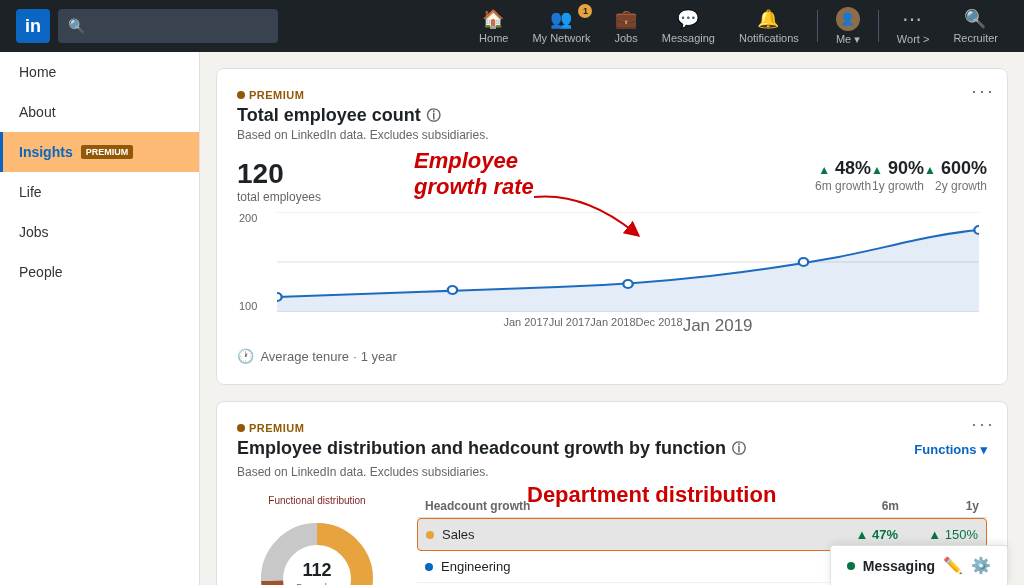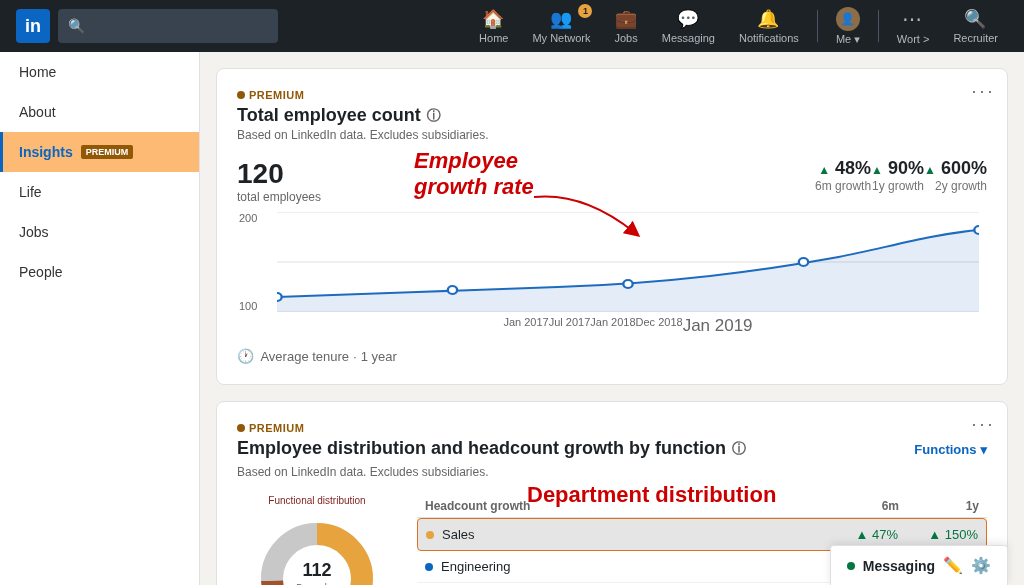--- a/index.html
+++ b/index.html
@@ -315,21 +315,21 @@
       align-items: center;
       gap: 8px;
       color: #1d2226;
     }
     .dot {
       width: 8px;
       height: 8px;
       border-radius: 50%;
       flex-shrink: 0;
     }
-    .row-6m { width: 80px; text-align: right; color: #1d2226; font-weight: 400; }
+    .row-6m { width: 80px; text-align: right; color: #1d2226; font-weight: 700; }
     .row-1y { width: 80px; text-align: right; color: #1d2226; font-weight: 500; }
 
     
     .messaging-bar {
       position: fixed;
       bottom: 0;
       right: 16px;
       background: white;
       border: 1px solid #e0e0e0;
       border-bottom: none;

